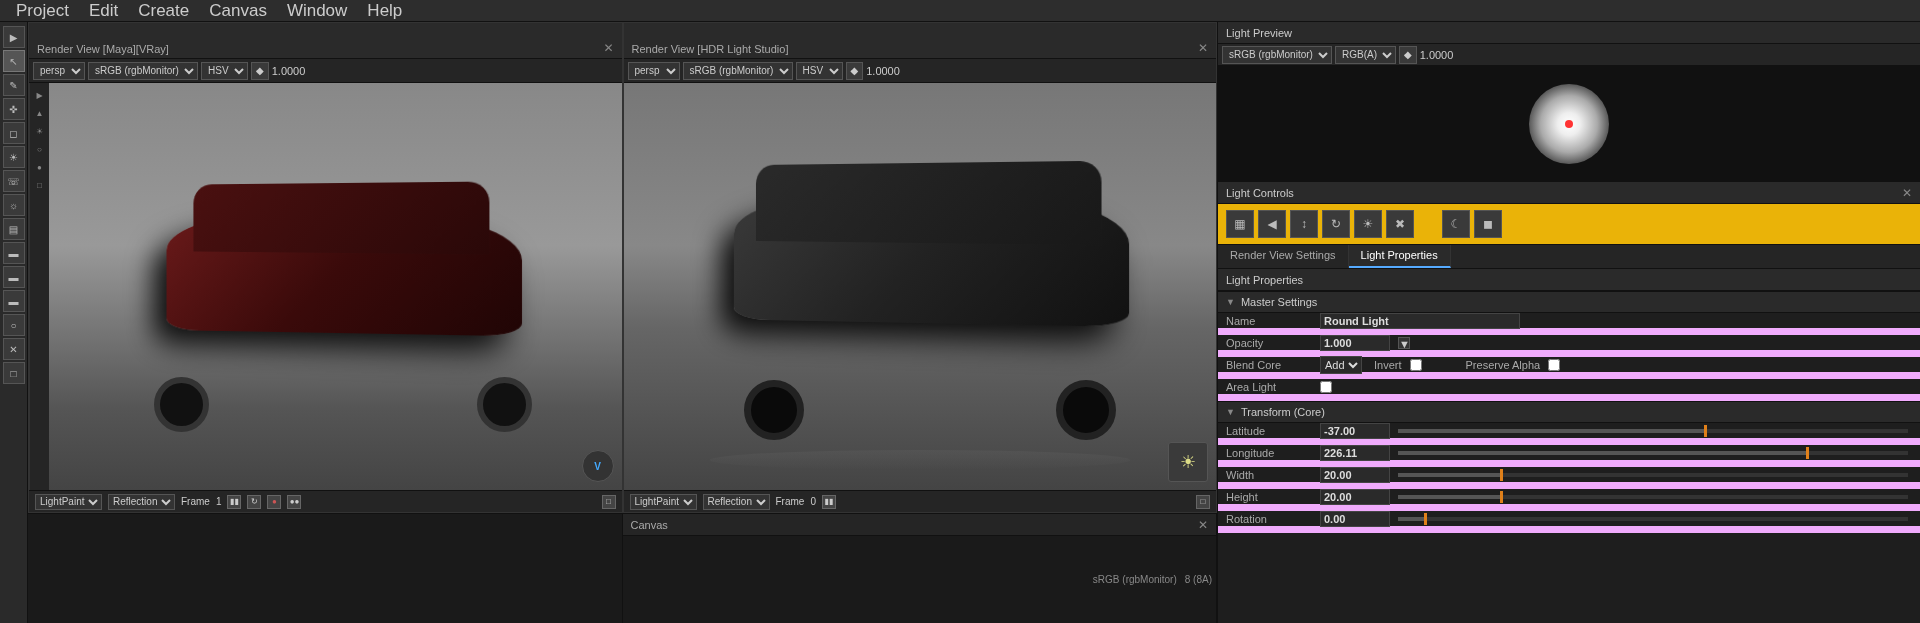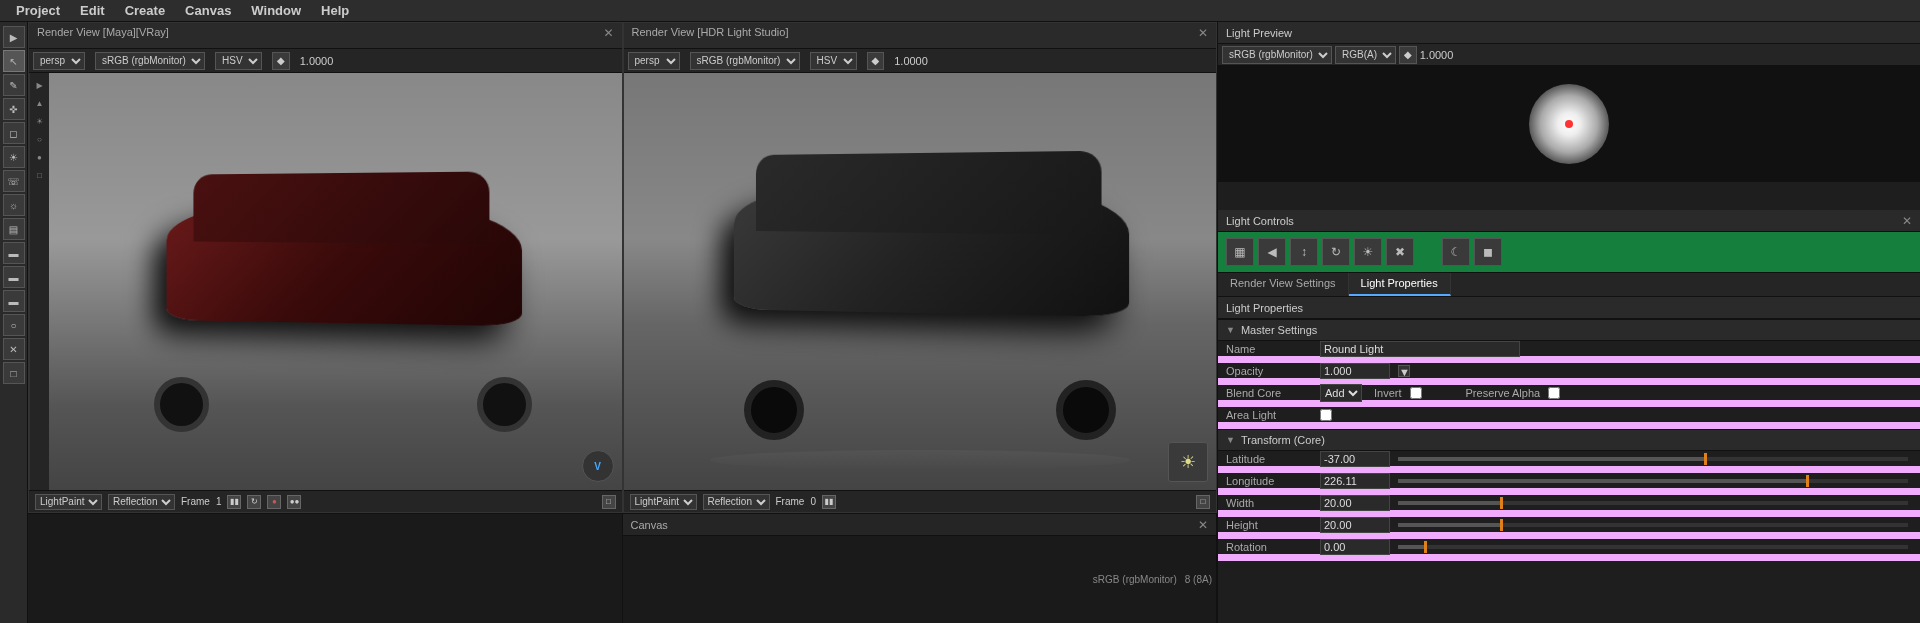--- a/index.html
+++ b/index.html
@@ -21,23 +21,22 @@
       align-items: center;
       background: #2d2d2d;
       height: 22px;
       padding: 0 8px;
       gap: 4px;
       border-bottom: 1px solid #111;
     }
     .menubar-item {
       padding: 2px 8px;
       cursor: pointer;
-      font-size: 13px;
+      font-size: 17px;
       color: #ccc;
-      font-weight: bold;
     }
 
     
     .main-area {
       display: flex;
       flex: 1;
       overflow: hidden;
     }
 
     
@@ -88,33 +87,33 @@
       border: 1px solid #333;
       min-width: 0;
     }
 
     .render-panel-title {
       background: #2a2a2a;
       padding: 3px 8px;
       font-size: 11px;
       color: #aaa;
       display: flex;
-      align-items: flex-start;
+      align-items: flex-end;
       justify-content: space-between;
       border-bottom: 1px solid #111;
-      height: 26px;
+      height: 36px;
     }
 
     .render-panel-toolbar {
       display: flex;
       align-items: center;
       background: #252525;
       height: 24px;
       padding: 0 4px;
-      gap: 10px;
+      gap: 3px;
       border-bottom: 1px solid #111;
     }
 
     .toolbar-select {
       background: #333;
       border: 1px solid #555;
       color: #ccc;
       font-size: 10px;
       height: 18px;
       padding: 0 2px;
@@ -272,23 +271,22 @@
       left: 50%;
       transform: translate(-50%, -50%);
       width: 8px;
       height: 8px;
       background: #ff3333;
       border-radius: 50%;
     }
 
     
     .light-controls-panel {
-      background: #15803d;
-      border-bottom: 1px solid #111;
-      margin-top: 28px;
+      background: #eab308;
+      border-bottom: 1px solid #111;
     }
 
     .panel-header {
       display: flex;
       align-items: center;
       justify-content: space-between;
       background: #2a2a2a;
       padding: 3px 8px;
       height: 22px;
       border-bottom: 1px solid #111;
@@ -374,20 +372,21 @@
     }
 
     .prop-value-input {
       background: #2a2a2a;
       border: 1px solid #444;
       color: #ddd;
       font-size: 11px;
       height: 16px;
       width: 70px;
       padding: 0 3px;
+      font-weight: bold;
     }
 
     .prop-slider {
       flex: 1;
       height: 4px;
       background: #333;
       position: relative;
       margin: 0 4px;
     }
 

